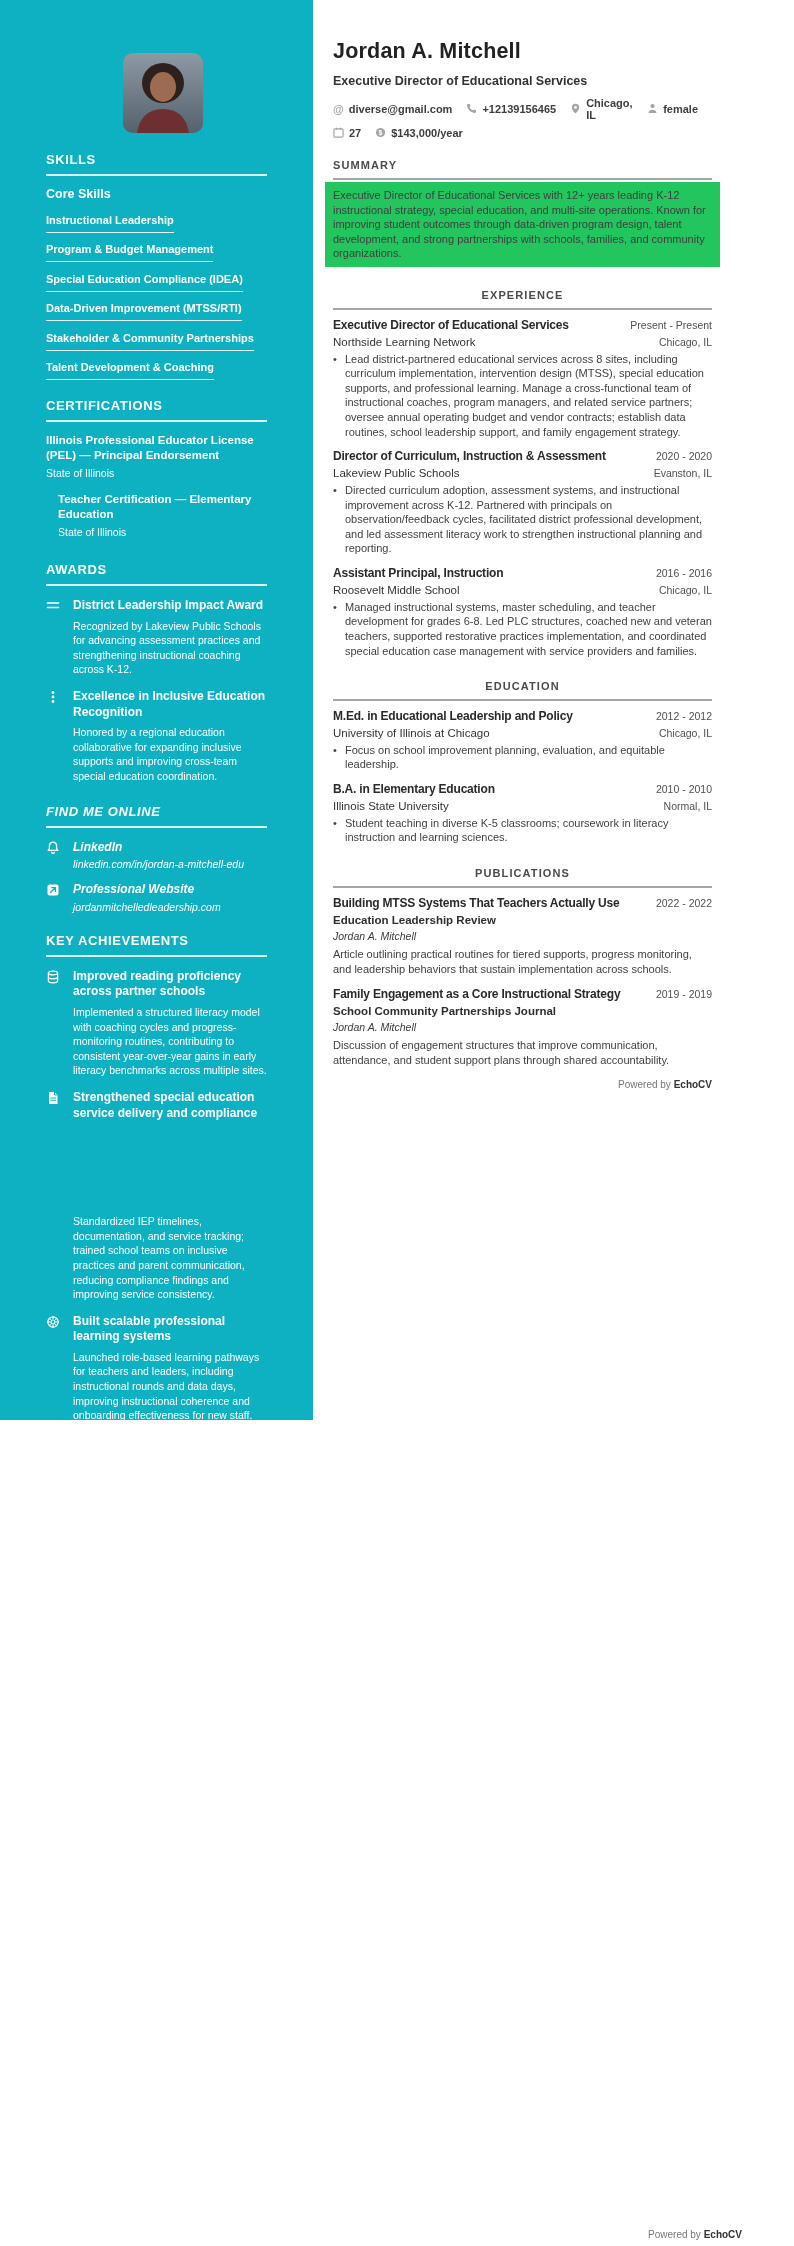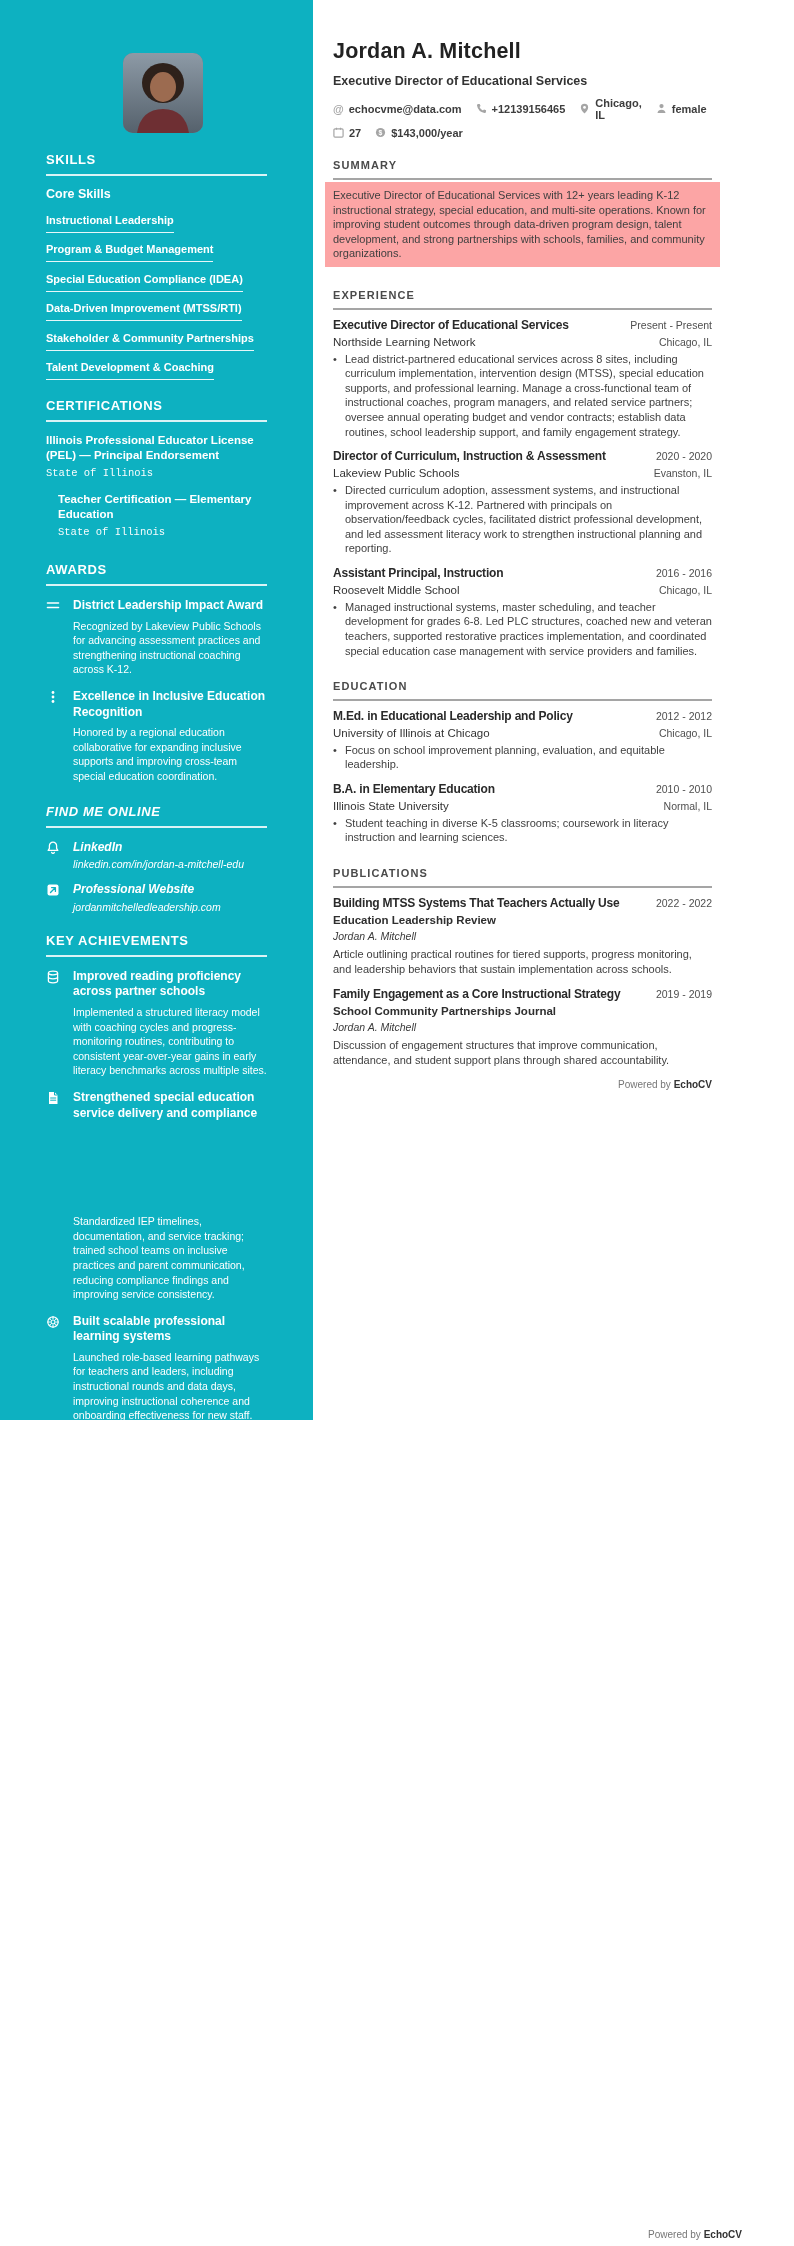--- a/index.html
+++ b/index.html
@@ -22,21 +22,21 @@
 
   .sb-section-skills    { margin-top:19px; }
   .sb-section-certs     { margin-top:18px; }
   .sb-section-awards    { margin-top:24px; }
   .sb-section-online    { margin-top:20px;font-style:italic; }
   .sb-section-achieve   { margin-top:20px; }
 
   .cert-item { margin-top:11px; }
   .cert-item + .cert-item { margin-top:13px;margin-left:12px; }
   .cert-name { font-size:11.5px; font-weight:700; line-height:1.3; }
-  .cert-issuer { margin-top:4px; font-size:10.5px; font-weight:500; opacity:0.97;font-family:Liberation Mono, monospace; }
+  .cert-issuer { margin-top:4px; font-size:10.5px; font-weight:500; opacity:0.97; }
 
   .icon-row { display:flex; margin-top:12px; }
   .icon-row:first-of-type { margin-top:8px; }
   .icon-col { flex:0 0 16px; margin-right:11px; padding-top:1px; }
   .icon-col svg { display:block; }
   .row-body { flex:1; min-width:0; }
   .row-title { font-size:12px; font-weight:700; line-height:1.3; }
   .row-desc { margin-top:5px; font-size:10.5px; font-weight:400; line-height:1.39; }
   .row-sub { margin-top:3px; font-size:10.5px; font-weight:400; }
   .pagebreak-spacer { height:88px; }
@@ -50,23 +50,23 @@
   .contact-row.first { margin-top:9px; }
   .contact-row.second { margin-top:6px; }
   .contact-item { display:flex; align-items:center; margin-right:14px; }
   .c-icon { color:#a5a5a5; margin-right:5px; display:flex; align-items:center; }
   .c-icon svg { display:block; }
   .at-glyph { font-size:11px; font-weight:700; color:#a5a5a5; }
 
   .m-heading { font-size:11px; font-weight:600; letter-spacing:1.1px; color:#4a4a4a; }
   .m-rule { height:2px; background:#a5a5a5; margin-top:7px; }
   .mh-summary { margin-top:20px; }
-  .mh-exp, .mh-edu, .mh-pub { margin-top:22px; }
-
-  .summary-box { margin:2px -8px 0 -8px; padding:6px 8px; background:#fca5a5; font-size:11px; line-height:1.33; color:#3f3f3f; }
+  .mh-exp, .mh-edu, .mh-pub { margin-top:22px;text-align:center; }
+
+  .summary-box { margin:2px -8px 0 -8px; padding:6px 8px; background:#22c55e; font-size:11px; line-height:1.33; color:#3f3f3f; }
 
   .entry { margin-top:10px; }
   .entry.first { margin-top:8px; }
   .entry-row1 { display:flex; justify-content:space-between; align-items:baseline; }
   .entry-title { font-size:12px; font-weight:700; color:#2a2a2a; letter-spacing:-0.2px; line-height:1.3; }
   .entry-date { font-size:10.5px; font-weight:500; color:#4f4f4f; white-space:nowrap; margin-left:10px; }
   .entry-row2 { display:flex; justify-content:space-between; align-items:baseline; margin-top:2px; }
   .entry-org { font-size:11.5px; font-weight:500; color:#333; }
   .entry-loc { font-size:10.5px; font-weight:500; color:#4f4f4f; white-space:nowrap; margin-left:10px; }
   .bullet { display:flex; margin-top:4px; }
@@ -264,21 +264,21 @@
   </aside>
 
   <main class="main">
 
     <h1 class="person-name">Jordan A. Mitchell</h1>
     <div class="person-title">Executive Director of Educational Services</div>
 
     <div class="contact-row first">
       <div class="contact-item">
         <span class="c-icon at-glyph">@</span>
-        <span>echocvme@data.com</span>
+        <span>diverse@gmail.com</span>
       </div>
       <div class="contact-item">
         <span class="c-icon">
           <svg width="11" height="11" viewBox="0 0 12 12">
               <path d="M2.3 1.2 L4 1 l1 2.3 -1.2 1.1 a7 7 0 0 0 3.8 3.8 l1.1 -1.2 2.3 1 -.2 1.7 c-.1.8-.8 1.3-1.6 1.2 A10 10 0 0 1 1.1 2.8 c-.1-.8.4-1.5 1.2-1.6Z" fill="#a5a5a5"></path>
             </svg>
         </span>
         <span>+12139156465</span>
       </div>
       <div class="contact-item">

